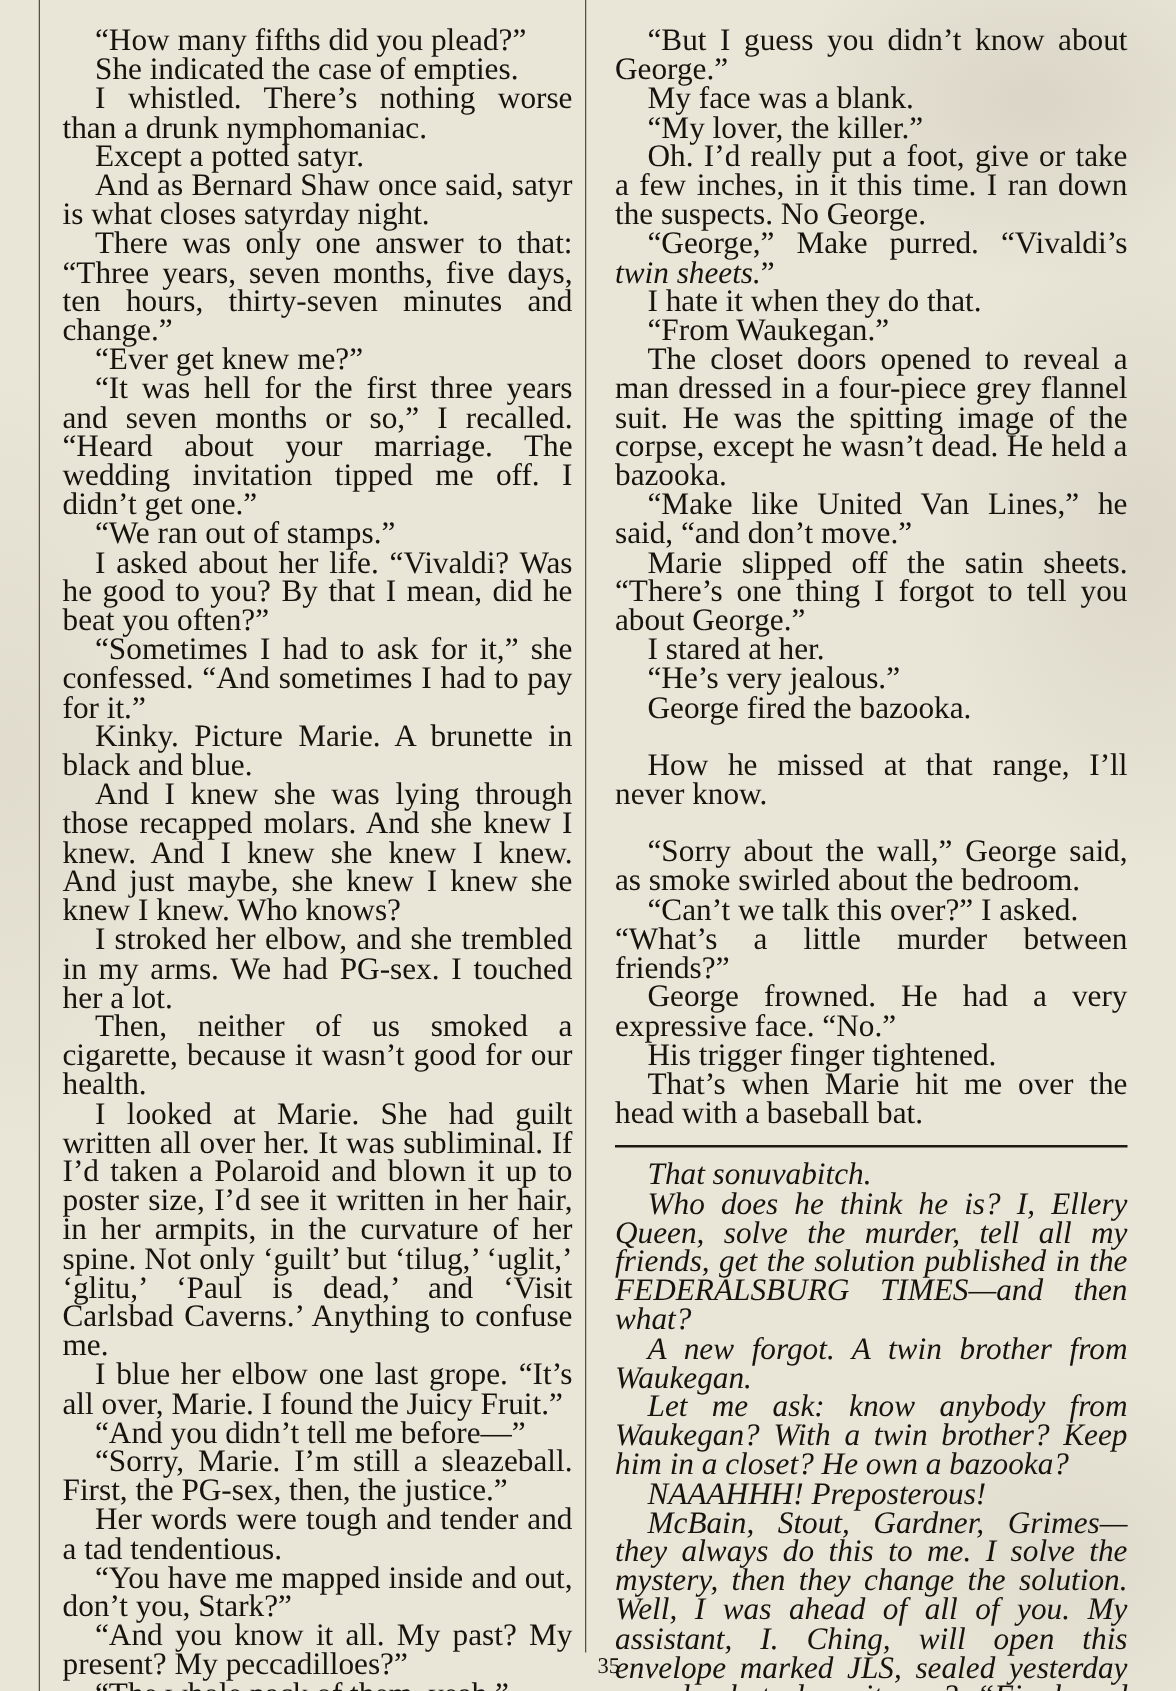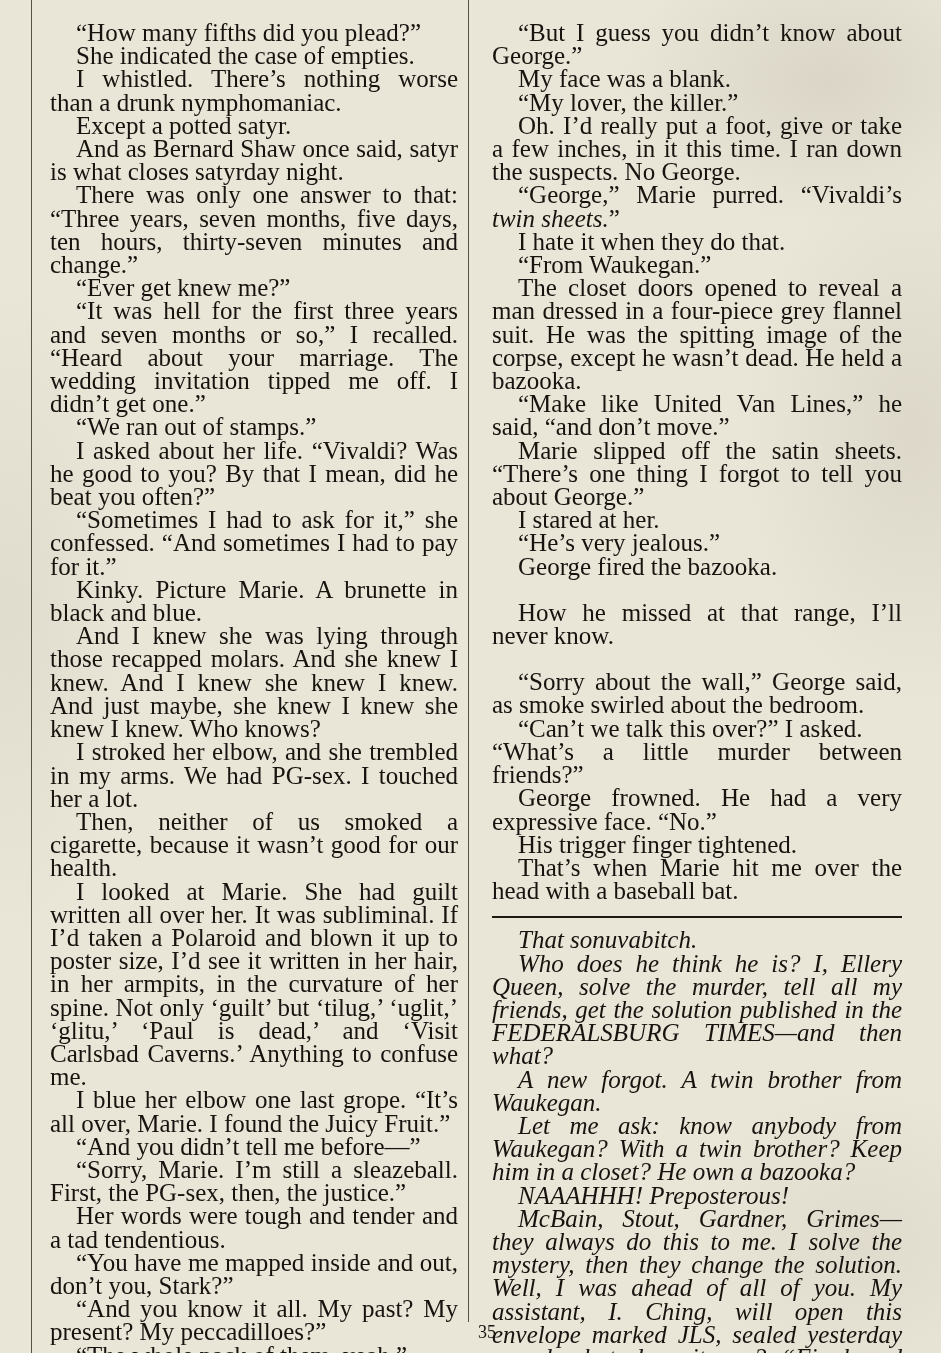--- a/index.html
+++ b/index.html
@@ -111,21 +111,21 @@
         <p class="para">“The whole pack of them, yeah.”</p>
       </div>
   </div>
 
   <div class="column column-right">
     <div>
         <p class="para">“But I guess you didn’t know about George.”</p>
         <p class="para">My face was a blank.</p>
         <p class="para">“My lover, the killer.”</p>
         <p class="para">Oh. I’d really put a foot, give or take a few inches, in it this time. I ran down the suspects. No George.</p>
-        <p class="para"><span>“George,” Marie purred. “Vivaldi’s </span><span style="font-style: italic;">twin sheets.</span><span>”</span></p>
+        <p class="para"><span>“George,” Make purred. “Vivaldi’s </span><span style="font-style: italic;">twin sheets.</span><span>”</span></p>
         <p class="para">I hate it when they do that.</p>
         <p class="para">“From Waukegan.”</p>
         <p class="para">The closet doors opened to reveal a man dressed in a four-piece grey flannel suit. He was the spitting image of the corpse, except he wasn’t dead. He held a bazooka.</p>
         <p class="para">“Make like United Van Lines,” he said, “and don’t move.”</p>
         <p class="para">Marie slipped off the satin sheets. “There’s one thing I forgot to tell you about George.”</p>
         <p class="para">I stared at her.</p>
         <p class="para">“He’s very jealous.”</p>
         <p class="para">George fired the bazooka.</p>
         <p class="para gap-before">How he missed at that range, I’ll never know.</p>
         <p class="para gap-before">“Sorry about the wall,” George said, as smoke swirled about the bedroom.</p>

